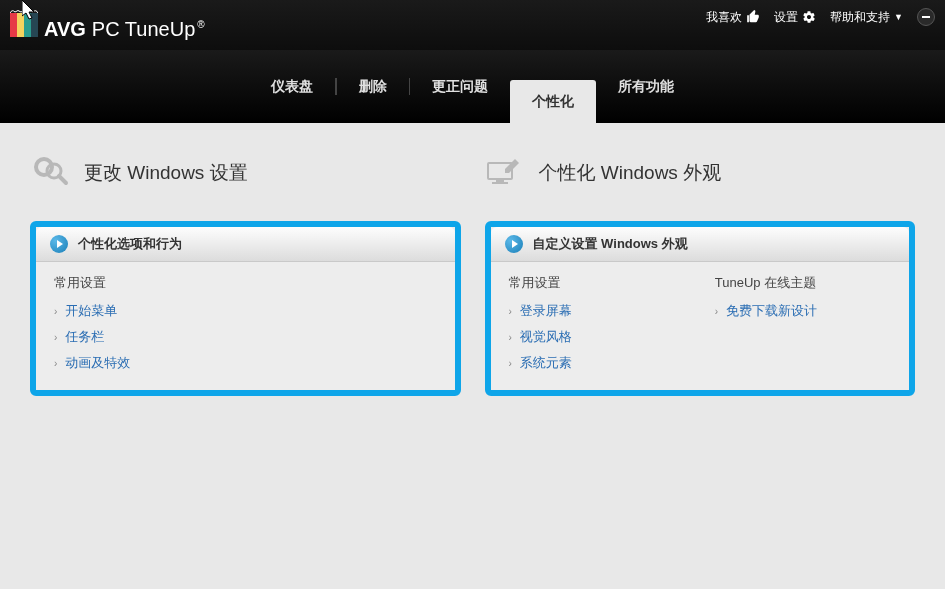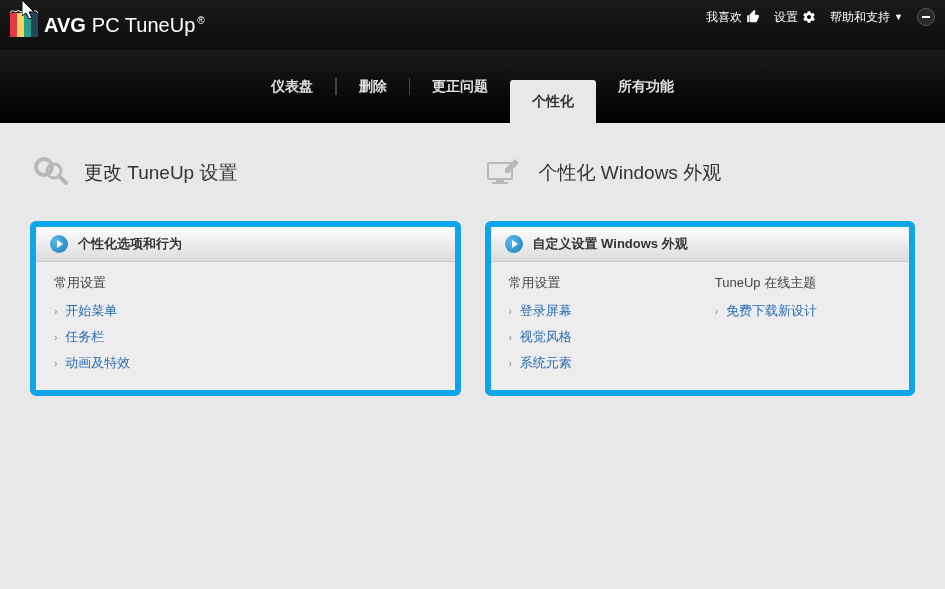--- a/index.html
+++ b/index.html
@@ -1,19 +1,19 @@
 <!DOCTYPE html>
 <html><head>
   <meta charset="utf-8">
   <style>
     * { margin: 0; padding: 0; box-sizing: border-box; font-family: "Microsoft YaHei", "Segoe UI", Arial, sans-serif; }
     body { width: 945px; height: 589px; background: #e8e8e8; overflow: hidden; }
     
     .titlebar { height: 50px; background: linear-gradient(to bottom, #1a1a1a, #0d0d0d); display: flex; align-items: center; padding: 0 10px; position: relative; }
-    .logo-wrap { display: flex; align-items: center; gap: 6px; }
+    .logo-wrap { display: flex; align-items: flex-end; gap: 6px; }
     .logo-badge { width: 28px; height: 32px; }
     .brand { color: #fff; font-size: 20px; font-weight: 300; display: flex; align-items: baseline; gap: 6px; }
     .brand-avg { font-weight: 600; }
     .brand-sub { font-weight: 300; }
     .reg { font-size: 10px; vertical-align: super; margin-left: 2px; }
     
     .top-right { position: absolute; right: 10px; top: 8px; display: flex; align-items: center; gap: 14px; color: #fff; font-size: 12px; }
     .top-right-item { display: flex; align-items: center; gap: 4px; cursor: pointer; }
     .top-right-item svg, .top-right-item .icon-span { fill: #fff; color: #fff; }
     .minimize-btn { width: 18px; height: 18px; background: #2a2a2a; border-radius: 50%; display: flex; align-items: center; justify-content: center; cursor: pointer; border: 1px solid #555; }
@@ -103,21 +103,21 @@
 </div>
 
 <div class="content">
   <div class="col">
     <div class="section-header">
       <svg width="40" height="40" viewBox="0 0 40 40">
         <path d="M14,4 a10,10 0 1,0 0,20 a10,10 0 1,0 0,-20 M14,8 a6,6 0 1,1 0,12 a6,6 0 1,1 0,-12" fill="#b8b8b8"></path>
         <circle cx="24" cy="18" r="7" fill="none" stroke="#b8b8b8" stroke-width="3"></circle>
         <line x1="29" y1="23" x2="36" y2="30" stroke="#b8b8b8" stroke-width="4" stroke-linecap="round"></line>
       </svg>
-      <h2 class="section-title">更改 TuneUp 设置</h2>
+      <h2 class="section-title">更改 Windows 设置</h2>
     </div>
     <div class="panel">
       <div class="panel-header">
         <div class="play-icon"></div>
         <span class="panel-title">个性化选项和行为</span>
       </div>
       <div class="panel-body">
         <div class="panel-col">
           <div class="sub-heading">常用设置</div>
           <div class="links">

